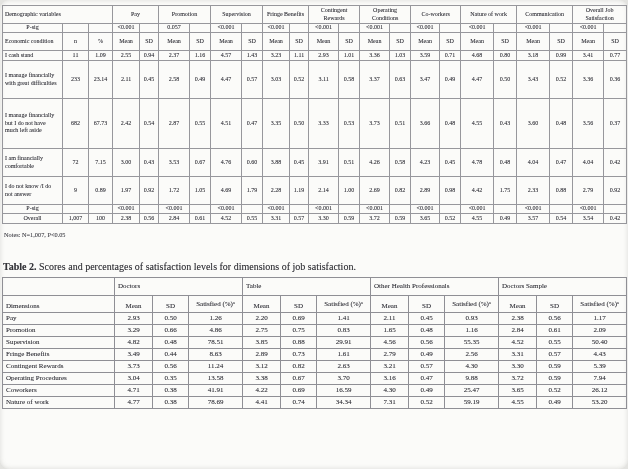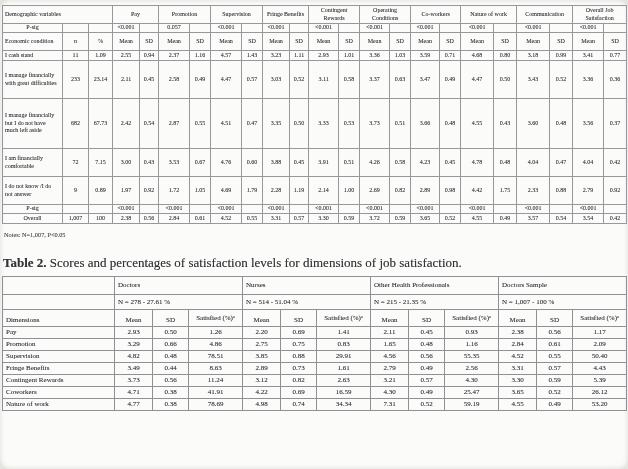--- a/index.html
+++ b/index.html
@@ -10,21 +10,21 @@
   table{border-collapse:collapse;table-layout:fixed;margin-left:2px;}
   .t1{width:624px;margin-top:5px;font-size:6px;color:#3e3e44;line-height:1.3;}
   .t1 td{border:1px solid #97979c;padding:0 2px;text-align:center;vertical-align:middle;
          overflow:hidden;text-shadow:0 0 .5px rgba(70,70,80,.55);}
   .t2{width:624px;margin-top:5px;font-size:7px;color:#3a3a40;line-height:1.25;}
   .t2 td{border:1px solid #8f8f95;padding:1px 3px;text-align:center;vertical-align:middle;
          overflow:hidden;text-shadow:0 0 .5px rgba(70,70,80,.5);}
   td.lbl{text-align:left;}
   td.bot{vertical-align:bottom;}
   .note{font-size:6.3px;color:#4a4a50;margin:7px 0 0 4px;text-shadow:0 0 .5px rgba(80,80,90,.5);}
-  .caption{font-size:13px;color:#333338;margin:17px 0 1px 3px;text-shadow:0 0 .5px rgba(70,70,80,.5);}
+  .caption{font-size:10px;color:#333338;margin:23px 0 1px 3px;text-shadow:0 0 .5px rgba(70,70,80,.5);}
   .cap-b{font-weight:bold;}
 </style>
 </head>
 <body>
 
 <div class="stage">
   <div class="page">
 
     <table class="t1">
       <colgroup>
@@ -311,30 +311,23 @@
           <col style="width:36px">
           <col style="width:54px">
         <col style="width:38px">
           <col style="width:36px">
           <col style="width:54px">
       </colgroup>
       <tbody id="t2body">
           <tr style="height: 18px; padding-left: 24px;">
             <td></td>
             <td class="lbl" colspan="3">Doctors</td>
-            <td class="lbl" colspan="3">Nurses</td>
+            <td class="lbl" colspan="3">Table</td>
             <td class="lbl" colspan="3">Other Health Professionals</td>
             <td class="lbl" colspan="3">Doctors Sample</td>
-          </tr>
-          <tr style="height: 15px;">
-            <td></td>
-            <td class="lbl" colspan="3">N = 278 - 27.61 %</td>
-            <td class="lbl" colspan="3">N = 514 - 51.04 %</td>
-            <td class="lbl" colspan="3">N = 215 - 21.35 %</td>
-            <td class="lbl" colspan="3">N = 1,007 - 100 %</td>
           </tr>
           <tr style="height: 17px;">
             <td class="lbl bot">Dimensions</td>
             <td class="bot">Mean</td>
             <td class="bot">SD</td>
             <td>Satisfied (%)ᵃ</td>
             <td class="bot">Mean</td>
             <td class="bot">SD</td>
             <td>Satisfied (%)ᵃ</td>
             <td class="bot">Mean</td>
@@ -413,40 +406,55 @@
             <td>0.82</td>
             <td>2.63</td>
             <td>3.21</td>
             <td>0.57</td>
             <td>4.30</td>
             <td>3.30</td>
             <td>0.59</td>
             <td>5.39</td>
           </tr>
           <tr style="height: 12px;">
+            <td class="lbl">Operating Procedures</td>
+            <td>3.04</td>
+            <td>0.35</td>
+            <td>13.58</td>
+            <td>3.38</td>
+            <td>0.67</td>
+            <td>3.70</td>
+            <td>3.16</td>
+            <td>0.47</td>
+            <td>9.88</td>
+            <td>3.72</td>
+            <td>0.59</td>
+            <td>7.94</td>
+          </tr>
+          <tr style="height: 12px;">
             <td class="lbl">Coworkers</td>
             <td>4.71</td>
             <td>0.38</td>
             <td>41.91</td>
             <td>4.22</td>
             <td>0.69</td>
             <td>16.59</td>
             <td>4.30</td>
             <td>0.49</td>
             <td>25.47</td>
             <td>3.65</td>
             <td>0.52</td>
             <td>26.12</td>
           </tr>
           <tr style="height: 12px;">
             <td class="lbl">Nature of work</td>
             <td>4.77</td>
             <td>0.38</td>
             <td>78.69</td>
-            <td>4.98</td>
+            <td>4.41</td>
             <td>0.74</td>
             <td>34.34</td>
             <td>7.31</td>
             <td>0.52</td>
             <td>59.19</td>
             <td>4.55</td>
             <td>0.49</td>
             <td>53.20</td>
           </tr>
         </tbody>

